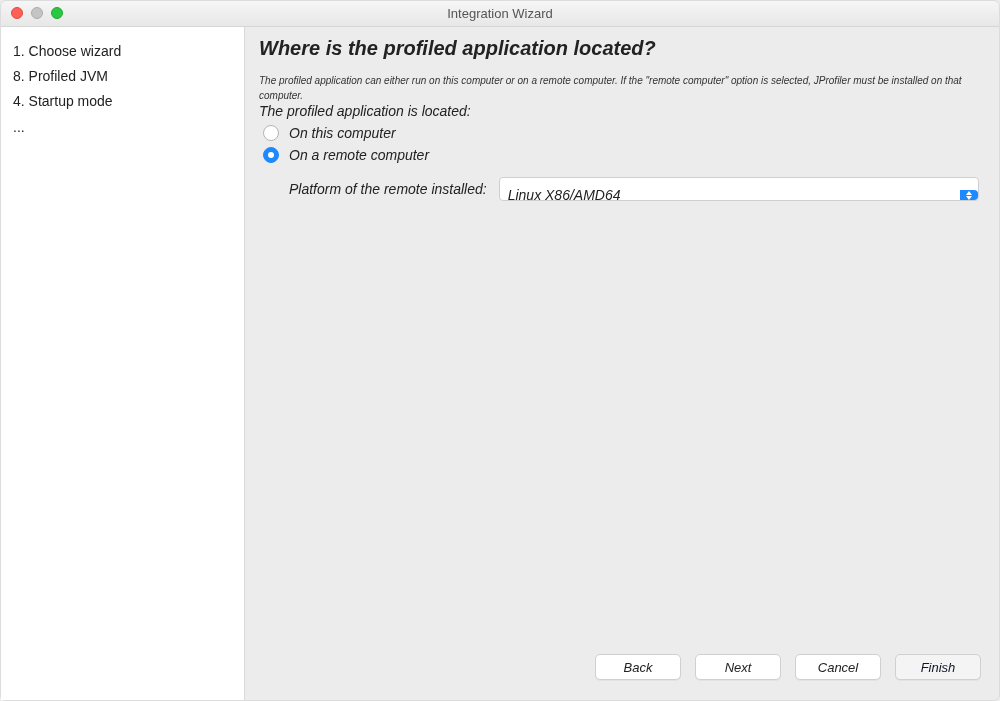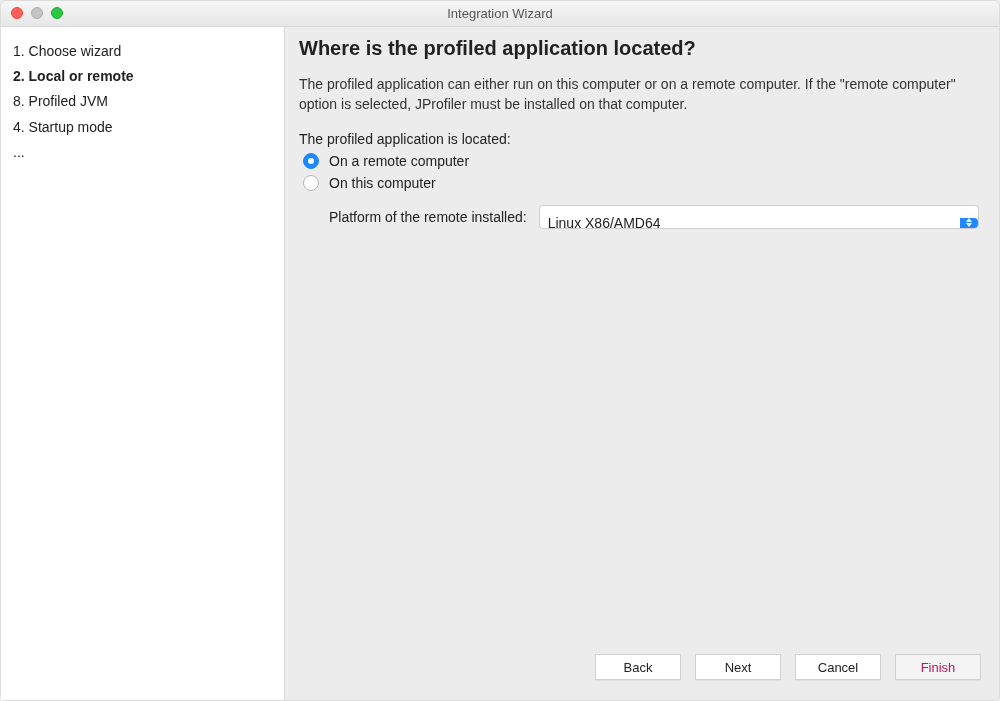--- a/index.html
+++ b/index.html
@@ -37,45 +37,45 @@
   .tl.max      { background: #28c840; border: 0.5px solid #1fab34; }
   .title {
     flex: 1; text-align: center;
     font-size: 13px; color: #555;
   }
 
   .body {
     flex: 1; display: flex; min-height: 0;
   }
   .sidebar {
-    width: 284px;
+    width: 244px;
     background: #fff;
     border-right: 1px solid #d9d9d9;
     padding: 12px 12px;
     font-size: 14px;
     line-height: 1.8;
   }
   .sidebar .step { color: #222; }
   .sidebar .step.active { font-weight: 700; }
   .sidebar .ellipsis { color: #222; }
 
   .main {
-    flex: 1; display: flex; flex-direction: column;
+    flex: 1; display: flex; flex-direction: column; font-style: italic;
   }
   .content {
     flex: 1;
     padding: 10px 20px 0 14px;
   }
   h1.page-title {
     font-size: 20px; font-weight: 700;
     margin: 0 0 14px 0; color: #222;
   }
   .description {
-    font-size: 14px; line-height: 1.45;
-    color: #333; margin-bottom: 16px;
+    font-size: 10px; line-height: 1.45;
+    color: #333; margin-bottom: 0;
     max-width: 720px;
   }
   .prompt {
     font-size: 14px; margin-bottom: 0;
   }
   .options { padding-left: 4px; }
   .option-row {
     display: flex; align-items: center;
     gap: 10px; margin: 6px 0;
     font-size: 14px;
@@ -133,71 +133,70 @@
     height: 56px;
     display: flex; align-items: center; justify-content: flex-end;
     gap: 14px;
     padding: 0 18px 10px 0;
   }
   .btn {
     min-width: 86px; height: 26px;
     padding: 0 14px;
     background: #fff;
     border: 1px solid #d0d0d0;
-    border-radius: 0;
+    border-radius: 5px;
     font-size: 13px;
     color: #222;
     display: inline-flex; align-items: center; justify-content: center;
     box-shadow: 0 1px 0 rgba(0,0,0,0.04);
   }
-  .btn.disabled { color: #be185d; background: #f4f4f4; }
+  .btn.disabled { color: #0f172a; background: #f4f4f4; }
 </style>
 </head>
 <body>
 
 <div class="window">
 
   <div class="titlebar">
     <div class="traffic-lights">
       <div class="tl close"></div>
       <div class="tl min"></div>
       <div class="tl max"></div>
     </div>
     <div class="title">Integration Wizard</div>
   </div>
 
   <div class="body">
 
     <div class="sidebar">
       <div class="step">1. Choose wizard</div>
-      <div class="step active">2. Local or remote</div>
       <div class="step">8. Profiled JVM</div>
       <div class="step">4. Startup mode</div>
       <div class="ellipsis">...</div>
     </div>
 
     <div class="main">
       <div class="content">
 
         <h1 class="page-title">Where is the profiled application located?</h1>
 
         <p class="description">The profiled application can either run on this computer or on a remote computer. If the "remote computer" option is selected, JProfiler must be installed on that computer.</p>
 
         <p class="prompt">The profiled application is located:</p>
 
         <div class="options">
 
           <div class="option-row">
+            <span class="radio"></span>
+            <span>On this computer</span>
+          </div>
+
+          <div class="option-row">
             <span class="radio selected"></span>
             <span>On a remote computer</span>
-          </div>
-
-          <div class="option-row">
-            <span class="radio"></span>
-            <span>On this computer</span>
           </div>
 
           <div class="subrow">
             <span>Platform of the remote installed:</span>
             <div class="select">
               <span>Linux X86/AMD64</span>
               <span class="arrows">
                 <span class="arrow-up"></span>
                 <span class="arrow-down"></span>
               </span>

